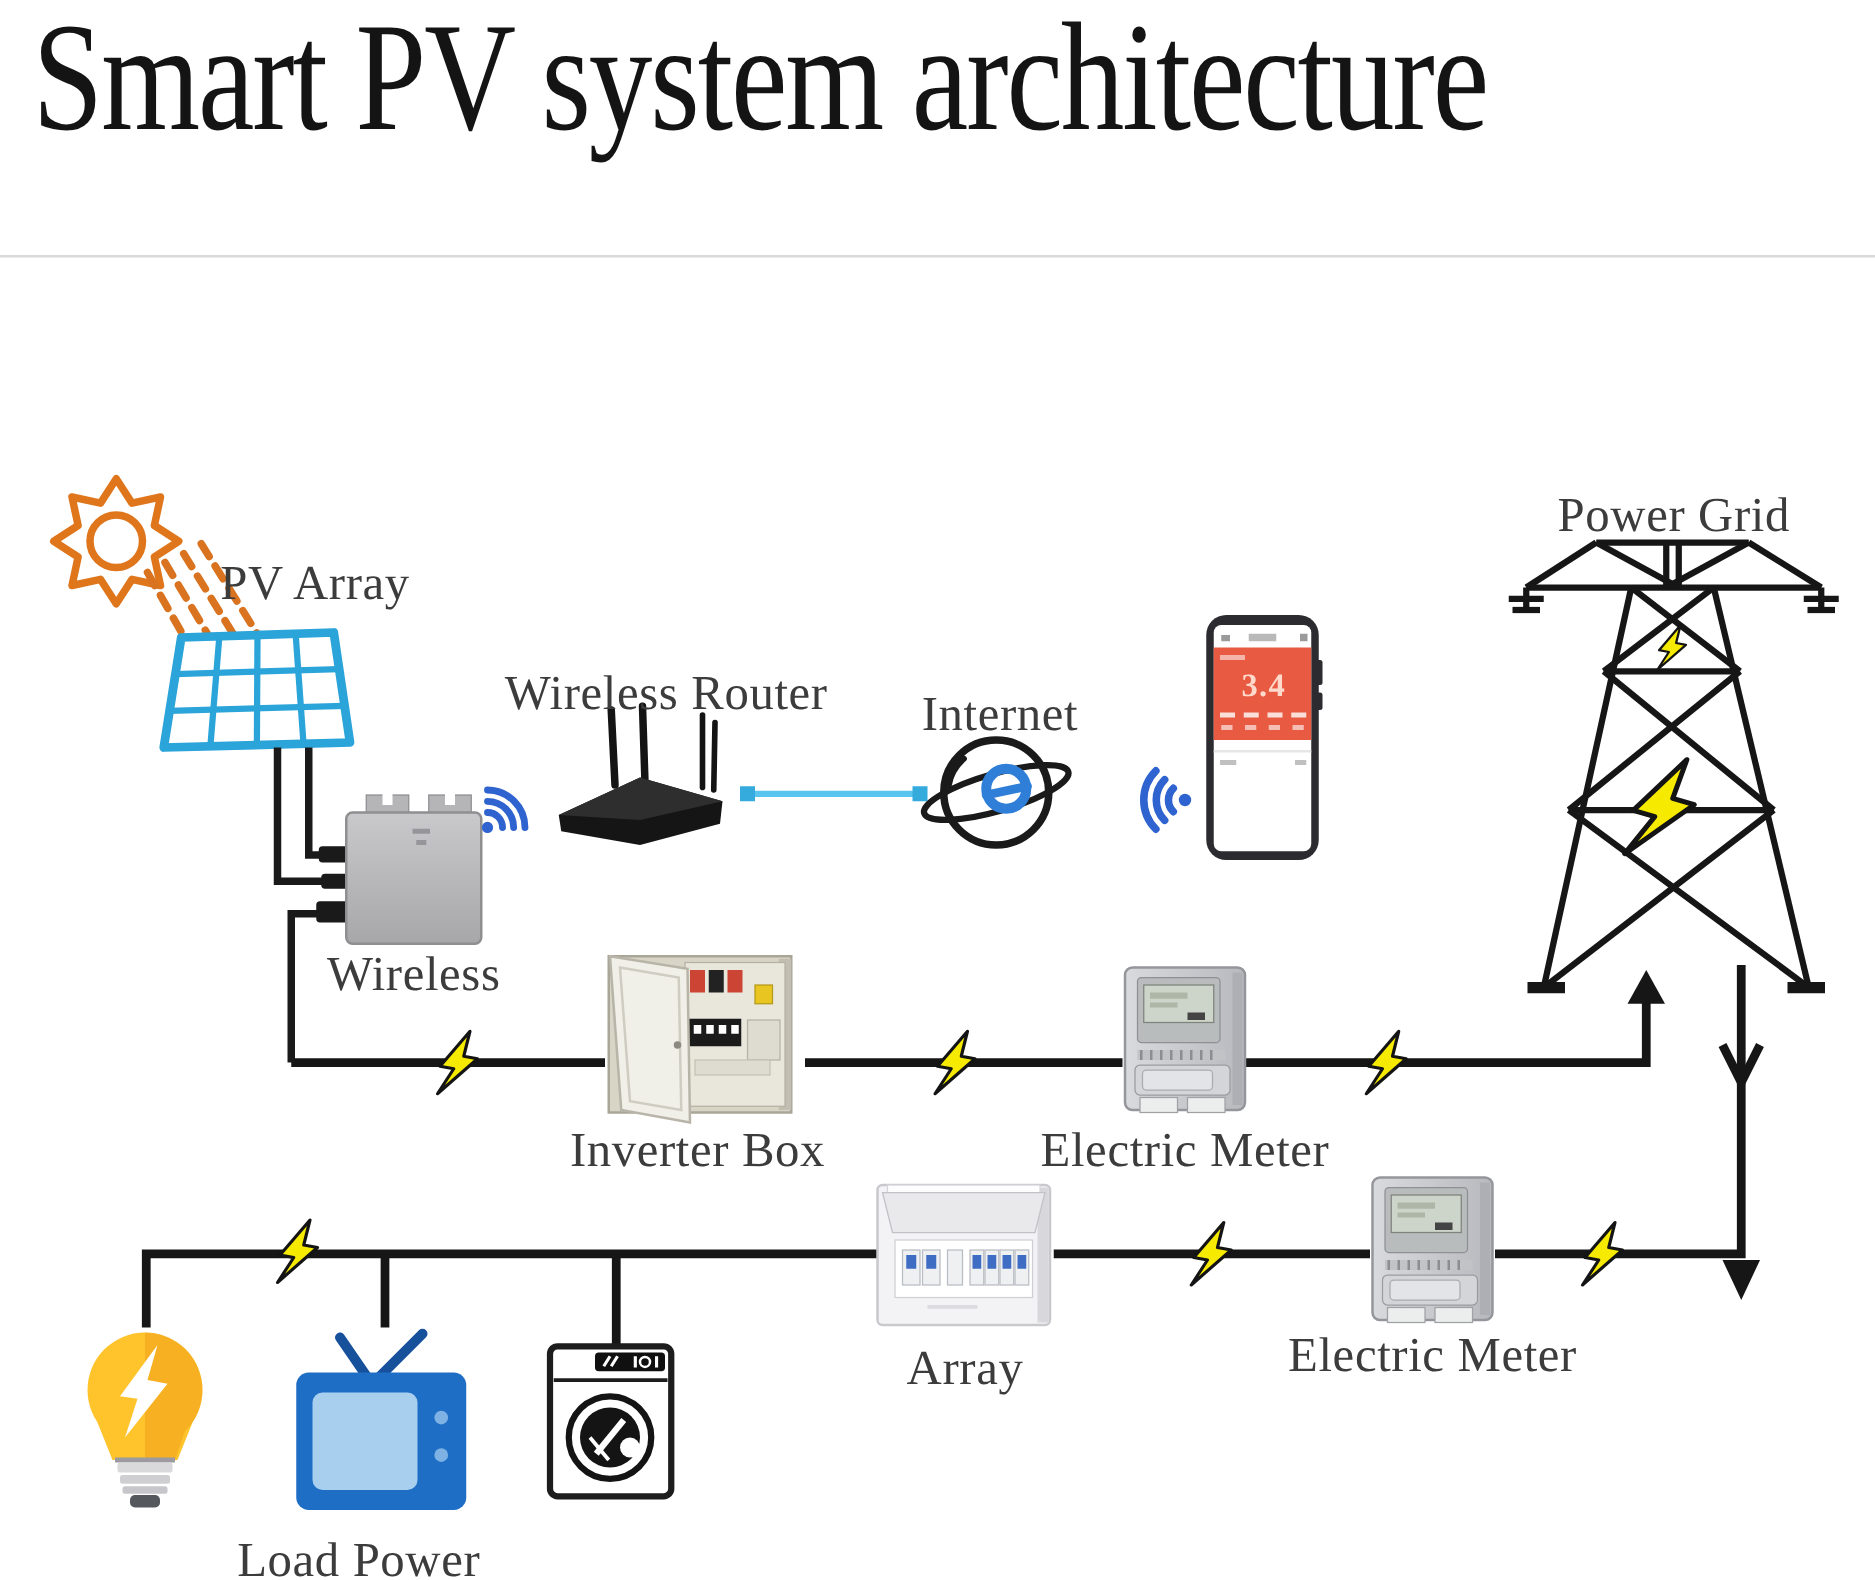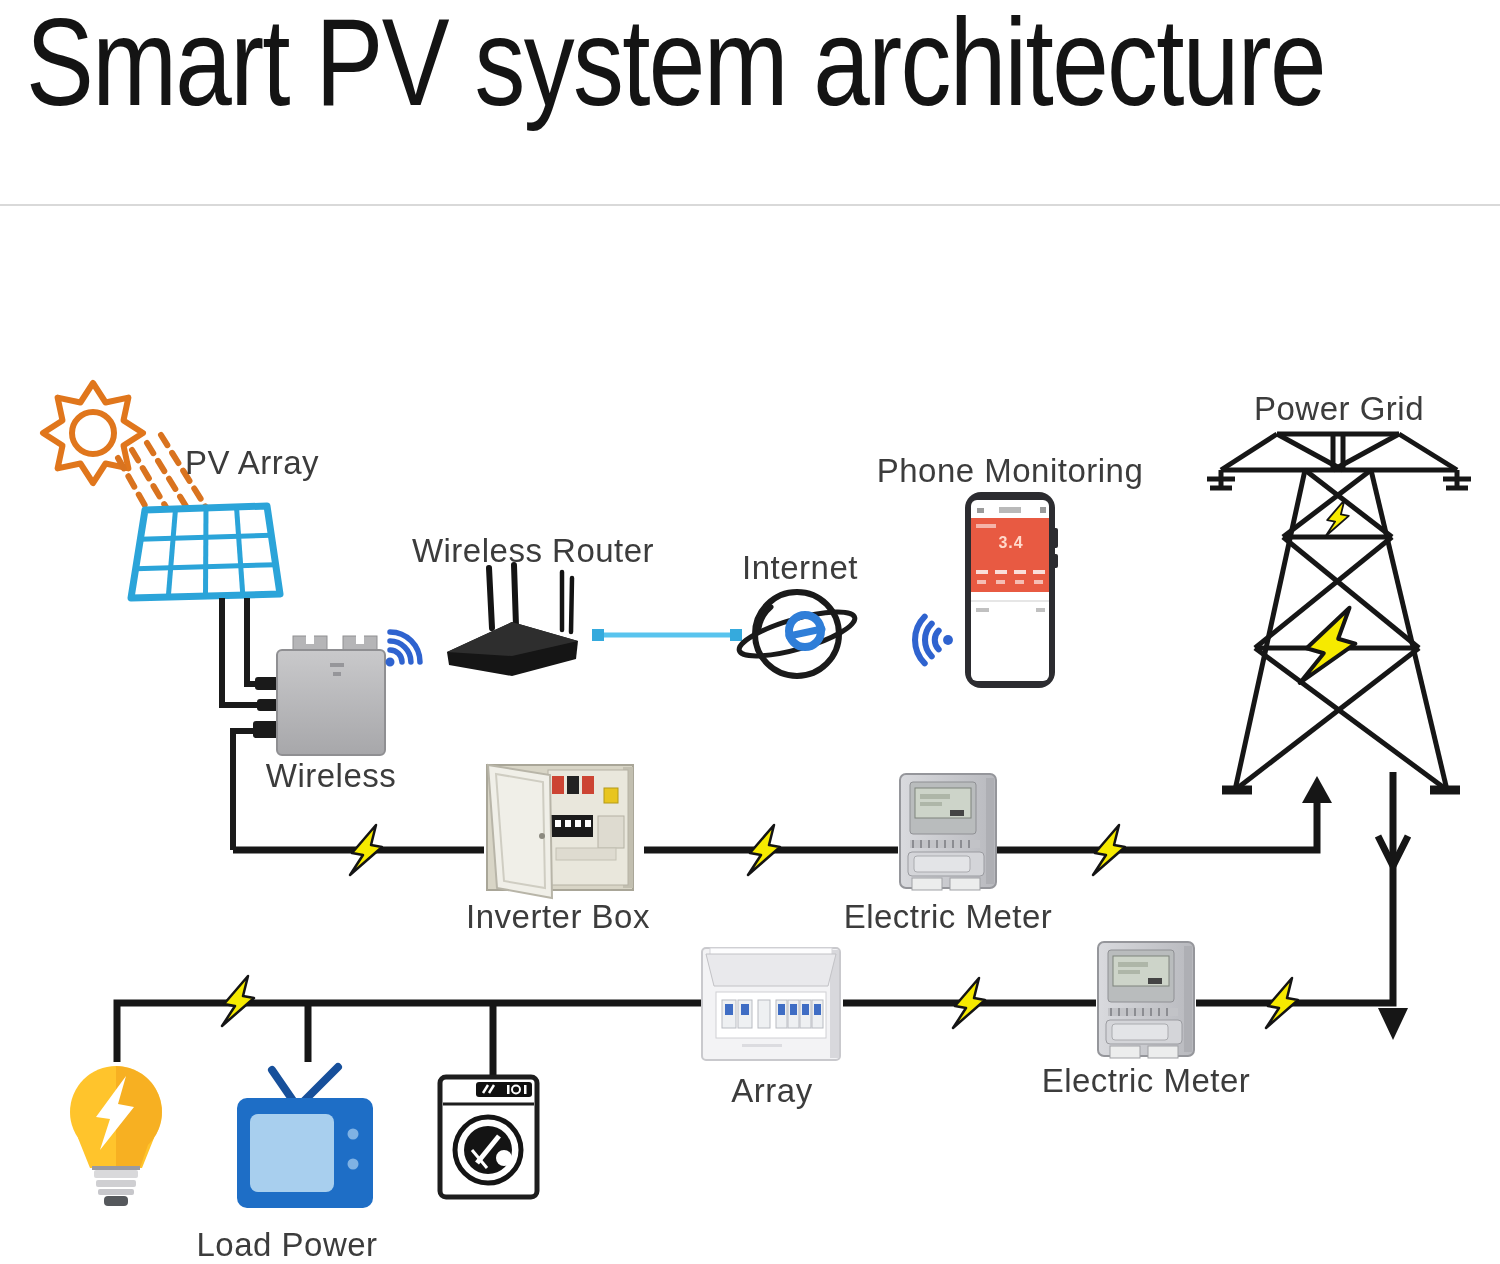--- a/index.html
+++ b/index.html
@@ -1,25 +1,25 @@
 <!DOCTYPE html>
 <html><head>
 <meta charset="utf-8">
 <style>
   html,body{margin:0;padding:0;background:#fff;}
   .stage{position:relative;width:1500px;height:1264px;background:#ffffff;overflow:hidden;
-         font-family:Liberation Sans, sans-serif;}
+         font-family:Liberation Serif, serif;}
   .title{position:absolute;left:26px;top:0px;font-size:124px;line-height:1.0;color:#141414;
          letter-spacing:-2px;white-space:nowrap;transform:scaleX(0.82);transform-origin:left top;
          font-weight:400;}
   .divider{position:absolute;left:0;top:204px;width:1500px;height:2px;background:#d9d9d9;}
-  .lbl{position:absolute;transform:translateX(-50%);font-size:33px;color:#3c3c3c;
+  .lbl{position:absolute;transform:translateX(-50%);font-size:39px;color:#3c3c3c;
        white-space:nowrap;letter-spacing:0.5px;}
   .phone-reading{position:absolute;left:1011px;top:534px;transform:translateX(-50%);
-       font-size:16px;font-weight:bold;color:#ffd9cb;letter-spacing:1px;}
+       font-size:26px;font-weight:bold;color:#ffd9cb;letter-spacing:1px;}
   svg.art{position:absolute;left:0;top:0;}
 </style>
 </head>
 <body>
 
 <div class="stage">
 
   <div class="title">Smart PV system architecture</div>
   <div class="divider"></div>
 
@@ -304,21 +304,20 @@
       <circle cx="488" cy="1150" r="24" fill="#141414"></circle>
       <circle cx="504" cy="1158" r="8" fill="#ffffff"></circle>
       <line x1="477" y1="1163" x2="499" y2="1136" stroke="#ffffff" stroke-width="5"></line>
       <line x1="487" y1="1168" x2="472" y2="1150" stroke="#ffffff" stroke-width="3"></line>
     </g>
   </svg>
 
   <div class="lbl" style="left:252px;top:444px;">PV Array</div>
   <div class="lbl" style="left:533px;top:532px;text-align:center;">Wireless Router</div>
   <div class="lbl" style="left:800px;top:549px;">Internet</div>
-  <div class="lbl" style="left:1010px;top:452px;">Phone Monitoring</div>
   <div class="lbl" style="left:1339px;top:390px;">Power Grid</div>
   <div class="lbl" style="left:331px;top:757px;">Wireless</div>
   <div class="lbl" style="left:558px;top:898px;">Inverter Box</div>
   <div class="lbl" style="left:948px;top:898px;">Electric Meter</div>
   <div class="lbl" style="left:772px;top:1072px;">Array</div>
   <div class="lbl" style="left:1146px;top:1062px;">Electric Meter</div>
   <div class="lbl" style="left:287px;top:1226px;">Load Power</div>
 
   <div class="phone-reading">3.4</div>
 

